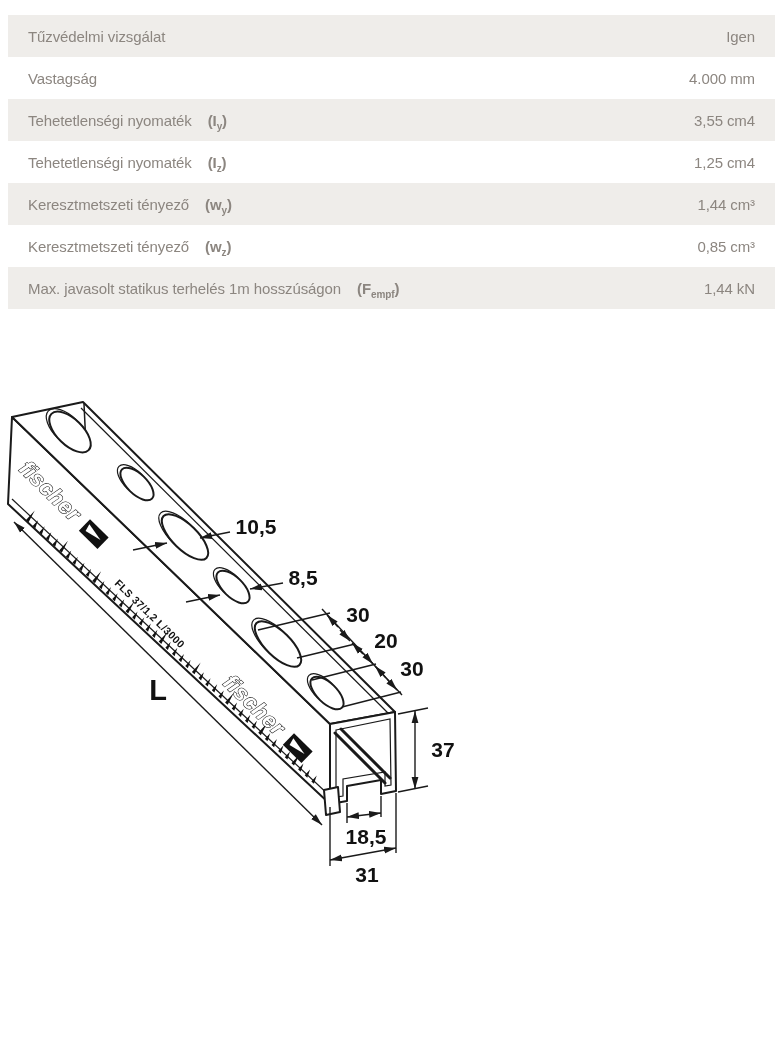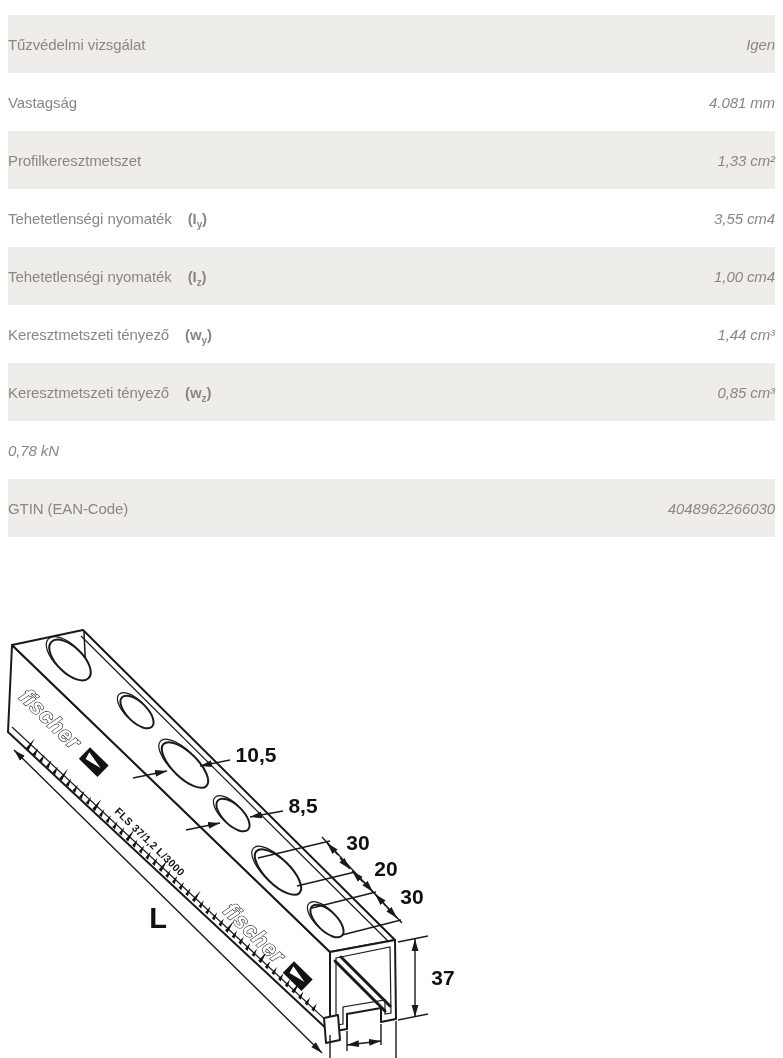--- a/index.html
+++ b/index.html
@@ -1,24 +1,24 @@
 <!DOCTYPE html>
 <html><head>
 <meta charset="utf-8">
 <style>
   html,body{margin:0;padding:0;background:#fff;}
   body{width:783px;font-family:"Liberation Sans",sans-serif;}
   .spec-table{margin:15px 8px 0 8px;}
-  .spec-row{height:58px;display:flex;align-items:center;justify-content:space-between;
-            padding:0 0;font-size:15px;color:#8c8680;letter-spacing:-0.1px;}
+  .spec-row{height:42px;display:flex;align-items:center;justify-content:space-between;
+            padding:0 20px;font-size:15px;color:#8c8680;letter-spacing:-0.1px;}
   .spec-row:nth-child(odd){background:#efedea;}
   .spec-label-group{display:flex;align-items:baseline;white-space:nowrap;}
   .spec-symbol{margin-left:16px;font-weight:700;}
   .spec-symbol sub{font-size:10px;line-height:0;}
-  .spec-value{white-space:nowrap;font-style:italic;}
+  .spec-value{white-space:nowrap;}
   .drawing-wrap{margin-top:83px;}
   svg{display:block;}
   .ln{stroke:#1a1a1a;fill:none;stroke-linejoin:round;stroke-linecap:round;}
   .face{fill:#fff;stroke:#1a1a1a;stroke-width:2;stroke-linejoin:round;}
   .thin{stroke:#1a1a1a;stroke-width:1.2;fill:none;}
   .dimline{stroke:#1a1a1a;stroke-width:1.4;fill:none;}
   .dim{font-family:"Liberation Sans",sans-serif;font-weight:700;font-size:21px;fill:#111;}
   .dimL{font-size:29px;}
   .brand{font-family:"Liberation Sans",sans-serif;font-style:italic;font-weight:700;font-size:22px;
          fill:#fff;stroke:#111;stroke-width:1.1px;paint-order:stroke;letter-spacing:0.5px;}
@@ -32,74 +32,66 @@
     <span class="spec-label-group">
         <span>Tűzvédelmi vizsgálat</span>
       </span>
     <span class="spec-value">Igen</span>
   </div>
 
   <div class="spec-row">
     <span class="spec-label-group">
         <span>Vastagság</span>
       </span>
-    <span class="spec-value">4.081 mm</span>
-  </div>
-
-
-  <div class="spec-row">
-    <span class="spec-label-group">
-        <span>Profilkeresztmetszet</span>
-      </span>
-    <span class="spec-value">1,33 cm²</span>
-  </div>
+    <span class="spec-value">4.000 mm</span>
+  </div>
+
+
 
   <div class="spec-row">
     <span class="spec-label-group">
         <span>Tehetetlenségi nyomaték</span>
         <span class="spec-symbol">(<span>I</span><sub>y</sub>)</span>
       </span>
     <span class="spec-value">3,55 cm4</span>
   </div>
 
   <div class="spec-row">
     <span class="spec-label-group">
         <span>Tehetetlenségi nyomaték</span>
         <span class="spec-symbol">(<span>I</span><sub>z</sub>)</span>
       </span>
-    <span class="spec-value">1,00 cm4</span>
+    <span class="spec-value">1,25 cm4</span>
   </div>
 
   <div class="spec-row">
     <span class="spec-label-group">
         <span>Keresztmetszeti tényező</span>
         <span class="spec-symbol">(<span>w</span><sub>y</sub>)</span>
       </span>
     <span class="spec-value">1,44 cm³</span>
   </div>
 
   <div class="spec-row">
     <span class="spec-label-group">
         <span>Keresztmetszeti tényező</span>
         <span class="spec-symbol">(<span>w</span><sub>z</sub>)</span>
       </span>
     <span class="spec-value">0,85 cm³</span>
   </div>
 
   <div class="spec-row">
-    <span class="spec-value">0,78 kN</span>
-  </div>
-
-
-  <div class="spec-row">
-    <span class="spec-label-group">
-        <span>GTIN (EAN-Code)</span>
-      </span>
-    <span class="spec-value">4048962266030</span>
-  </div>
+    <span class="spec-label-group">
+        <span>Max. javasolt statikus terhelés 1m hosszúságon</span>
+        <span class="spec-symbol">(<span>F</span><sub>empf</sub>)</span>
+      </span>
+    <span class="spec-value">1,44 kN</span>
+  </div>
+
+
 </div>
 
 <div class="drawing-wrap">
 <svg width="460" height="500" viewBox="0 0 460 500">
   <defs>
     <marker id="ah" markerWidth="13" markerHeight="8" refX="12" refY="4" orient="auto-start-reverse" markerUnits="userSpaceOnUse">
       <path d="M0,0.6 L12,4 L0,7.4 Z" fill="#1a1a1a"></path>
     </marker>
   </defs>
 

